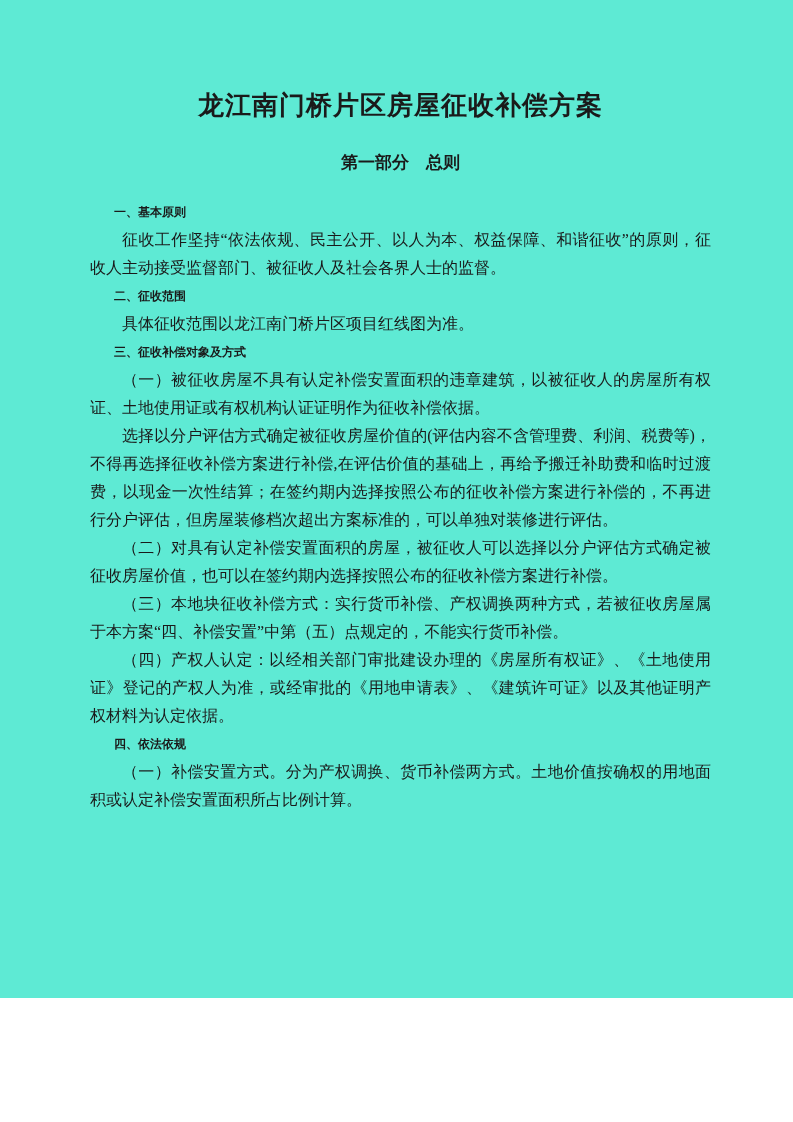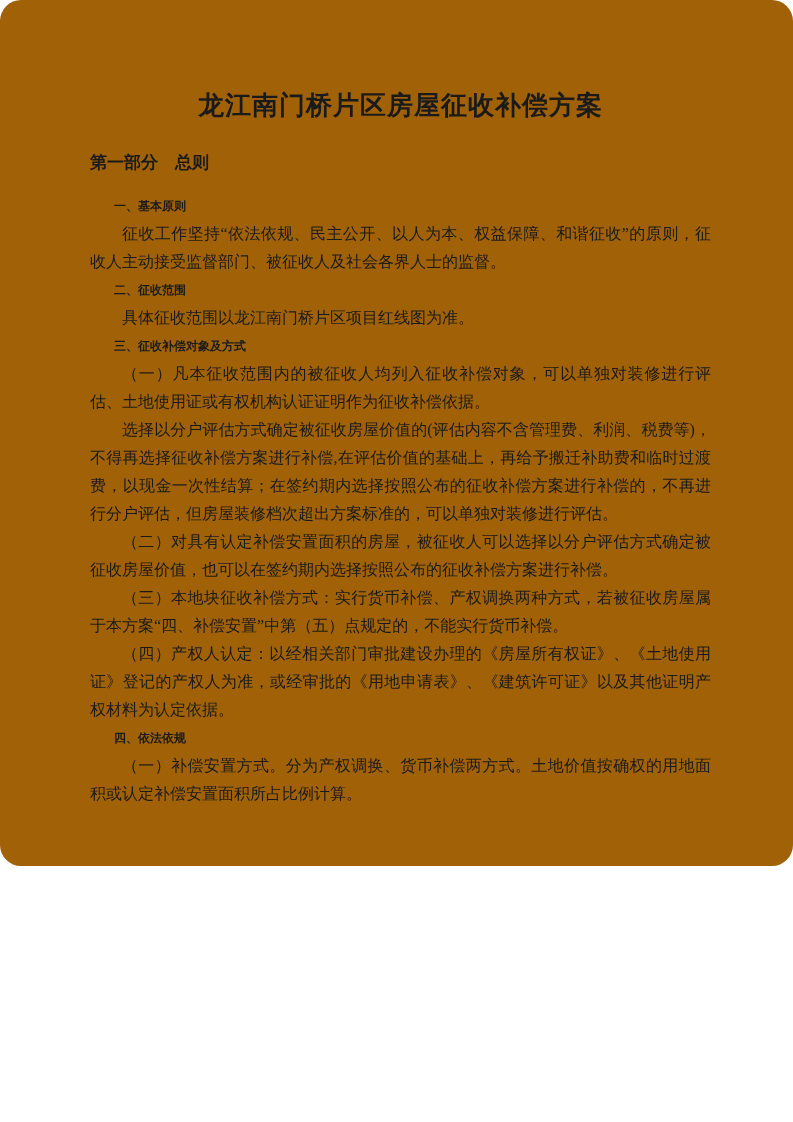--- a/index.html
+++ b/index.html
@@ -5,25 +5,24 @@
   * { box-sizing: border-box; }
   html, body { margin: 0; padding: 0; }
   body {
     background: #ffffff;
     font-family: "Liberation Serif", "DejaVu Serif", serif;
     color: #1a1a1a;
   }
   .page {
     position: relative;
     width: 793px;
-    height: 866px;
+    height: 998px;
     margin: 0 auto;
-    background: #a16207;
+    background: #5eead4;
     overflow: hidden;
-    border-radius: 21px;
   }
   .content {
     position: absolute;
     left: 90px;
     top: 88px;
     width: 621px;
   }
   .doc-title {
     margin: 0 0 25px 0;
     font-size: 26px;
@@ -35,25 +34,25 @@
   .title-line { display: block; }
   p.paragraph {
     margin: 0;
     font-size: 16px;
     line-height: 28px;
     text-align: justify;
     text-indent: 2em;
     word-break: break-all;
   }
   h2.section-title {
-    margin: 16px 0 15px 0;
+    margin: 16px 0 21px 0;
     font-size: 17px;
     line-height: 28px;
     font-weight: bold;
-    text-align: left;
+    text-align: center;
   }
   h3.heading {
     margin: 0;
     font-size: 12px;
     line-height: 28px;
     font-weight: bold;
     text-indent: 2em;
   }
   .page-footer {
     position: absolute;
@@ -73,21 +72,21 @@
     <h1 class="doc-title">
       <span class="title-line">龙江南门桥片区房屋征收补偿方案</span>
     </h1>
     <div id="doc-body">
         <h2 class="section-title">第一部分　总则</h2>
         <h3 class="heading">一、基本原则</h3>
         <p class="paragraph">征收工作坚持“依法依规、民主公开、以人为本、权益保障、和谐征收”的原则，征收人主动接受监督部门、被征收人及社会各界人士的监督。</p>
         <h3 class="heading">二、征收范围</h3>
         <p class="paragraph">具体征收范围以龙江南门桥片区项目红线图为准。</p>
         <h3 class="heading">三、征收补偿对象及方式</h3>
-        <p class="paragraph">（一）凡本征收范围内的被征收人均列入征收补偿对象，可以单独对装修进行评估、土地使用证或有权机构认证证明作为征收补偿依据。</p>
+        <p class="paragraph">（一）被征收房屋不具有认定补偿安置面积的违章建筑，以被征收人的房屋所有权证、土地使用证或有权机构认证证明作为征收补偿依据。</p>
         <p class="paragraph">选择以分户评估方式确定被征收房屋价值的(评估内容不含管理费、利润、税费等)，不得再选择征收补偿方案进行补偿,在评估价值的基础上，再给予搬迁补助费和临时过渡费，以现金一次性结算；在签约期内选择按照公布的征收补偿方案进行补偿的，不再进行分户评估，但房屋装修档次超出方案标准的，可以单独对装修进行评估。</p>
         <p class="paragraph">（二）对具有认定补偿安置面积的房屋，被征收人可以选择以分户评估方式确定被征收房屋价值，也可以在签约期内选择按照公布的征收补偿方案进行补偿。</p>
         <p class="paragraph">（三）本地块征收补偿方式：实行货币补偿、产权调换两种方式，若被征收房屋属于本方案“四、补偿安置”中第（五）点规定的，不能实行货币补偿。</p>
         <p class="paragraph">（四）产权人认定：以经相关部门审批建设办理的《房屋所有权证》、《土地使用证》登记的产权人为准，或经审批的《用地申请表》、《建筑许可证》以及其他证明产权材料为认定依据。</p>
         <h3 class="heading">四、依法依规</h3>
         <p class="paragraph">（一）补偿安置方式。分为产权调换、货币补偿两方式。土地价值按确权的用地面积或认定补偿安置面积所占比例计算。</p>
       </div>
   </div>
   <div class="page-footer">1</div>
 </div>

